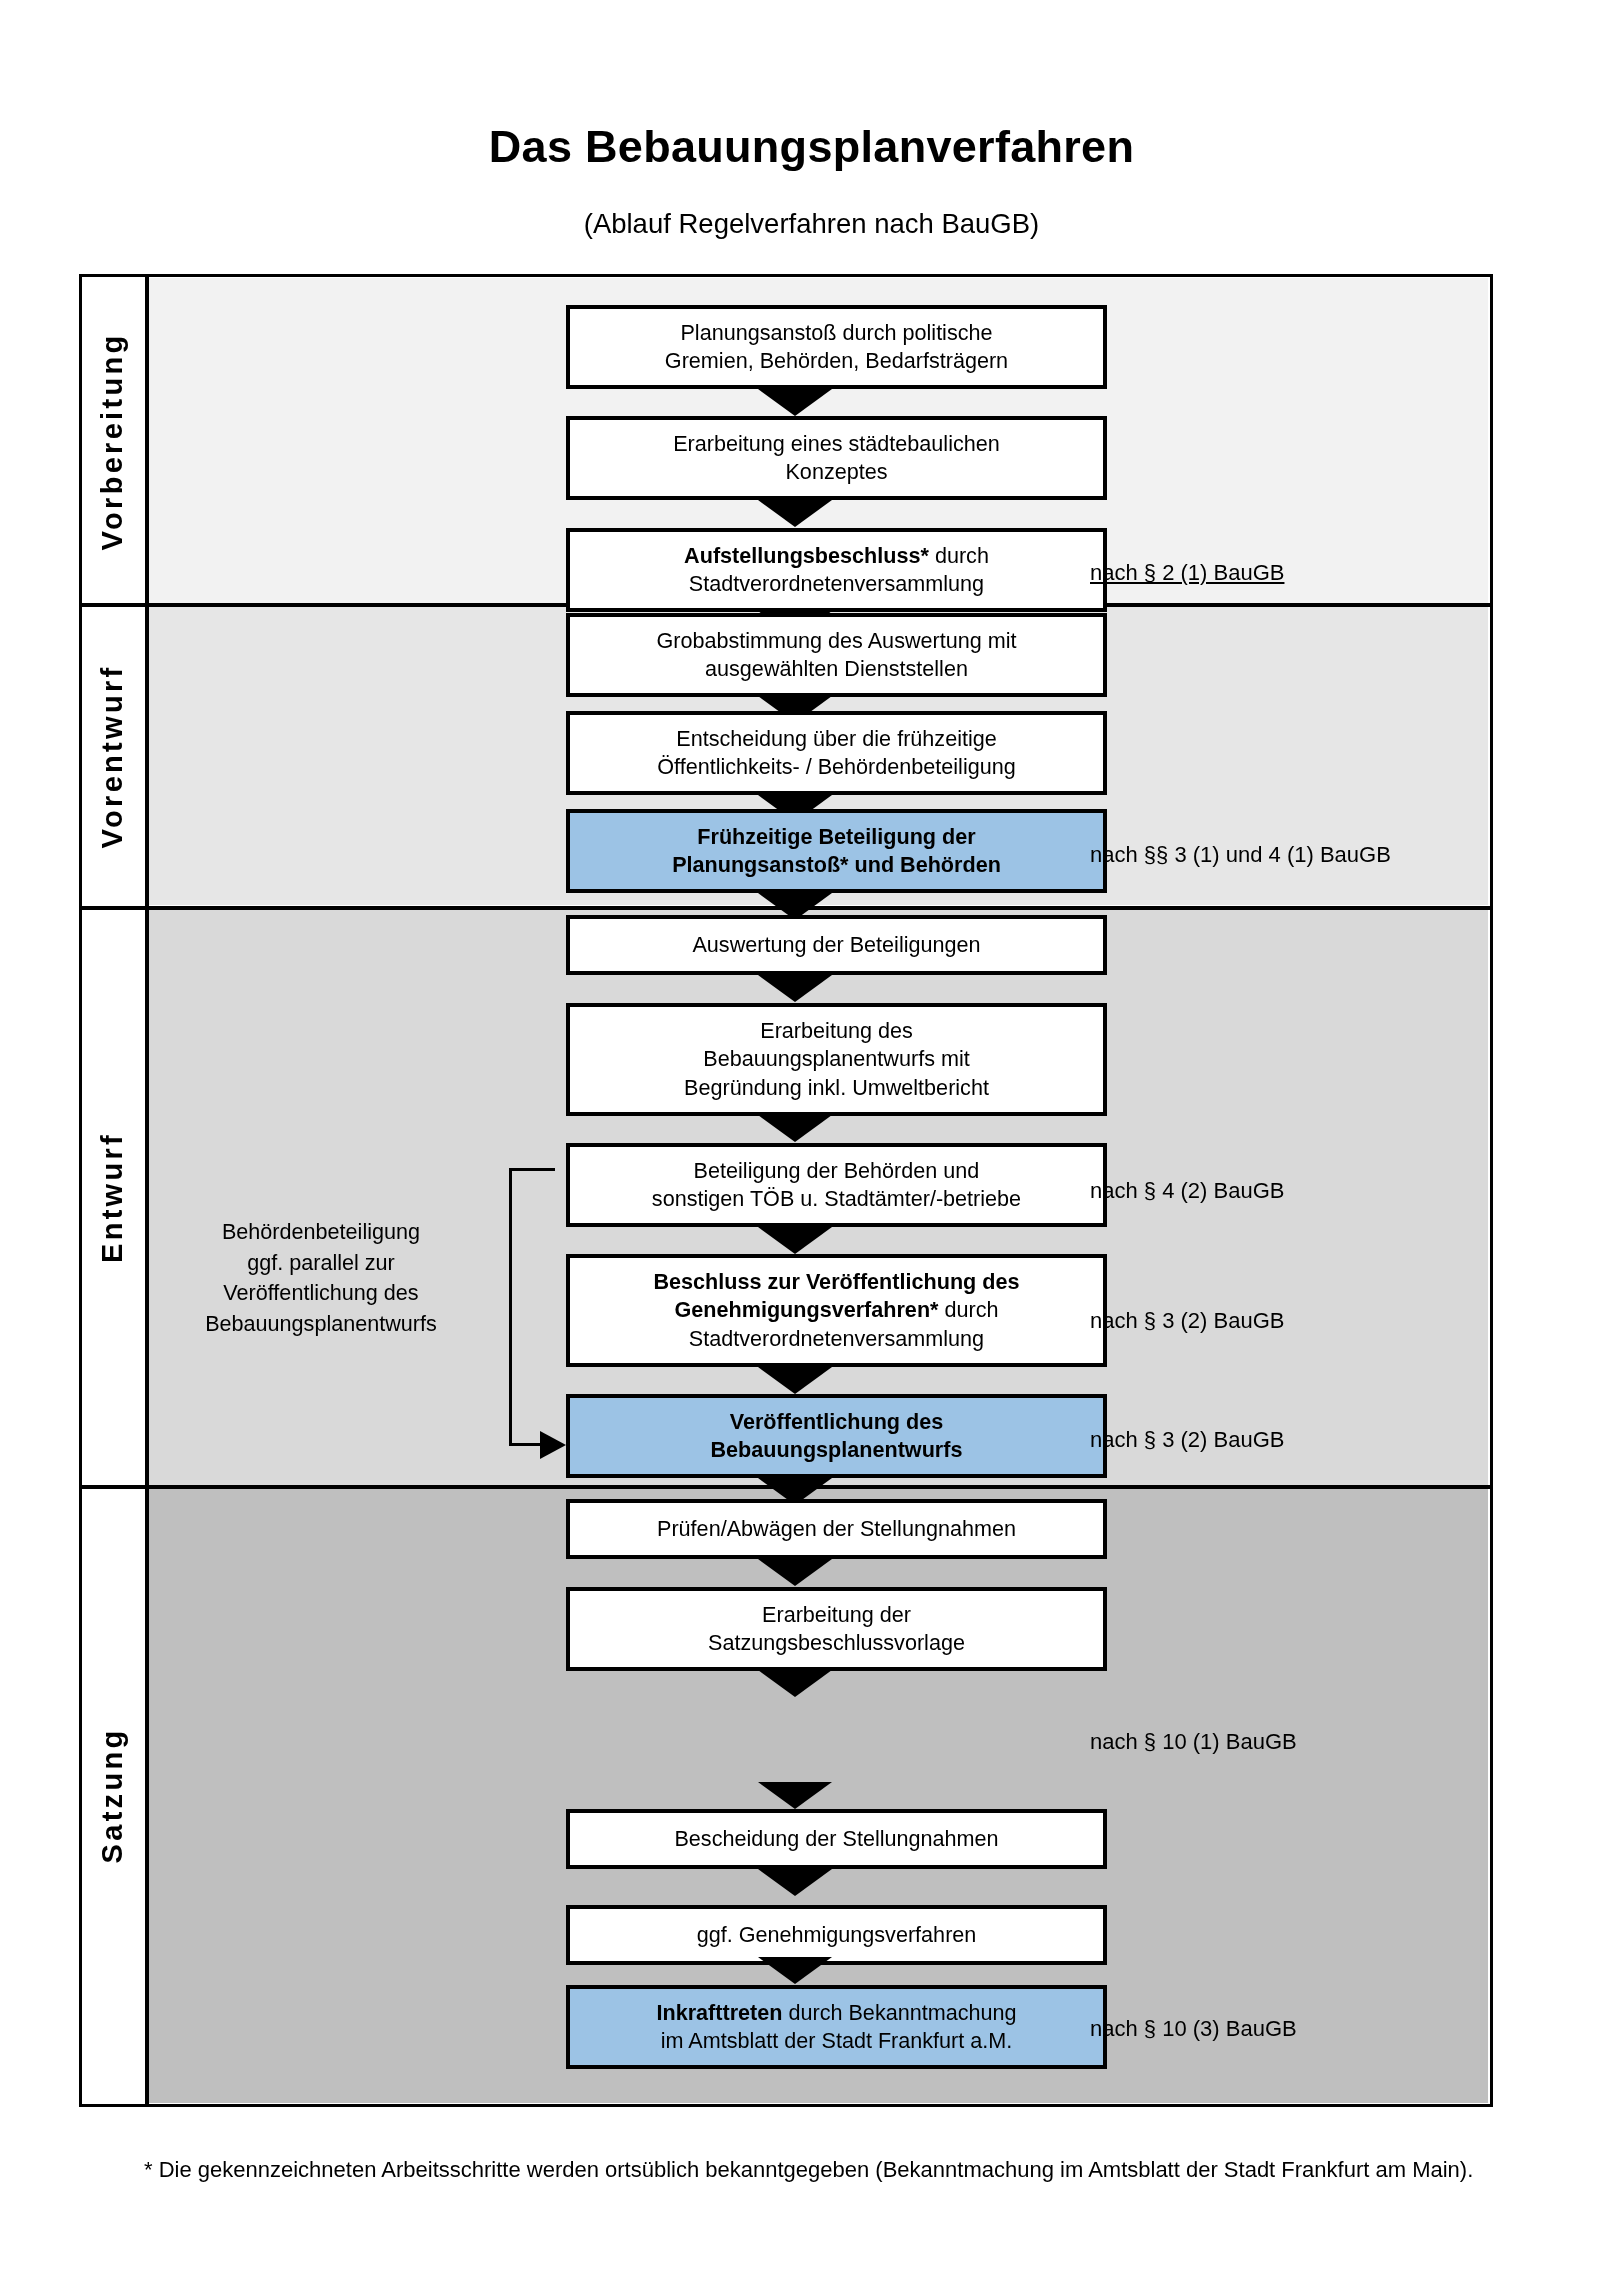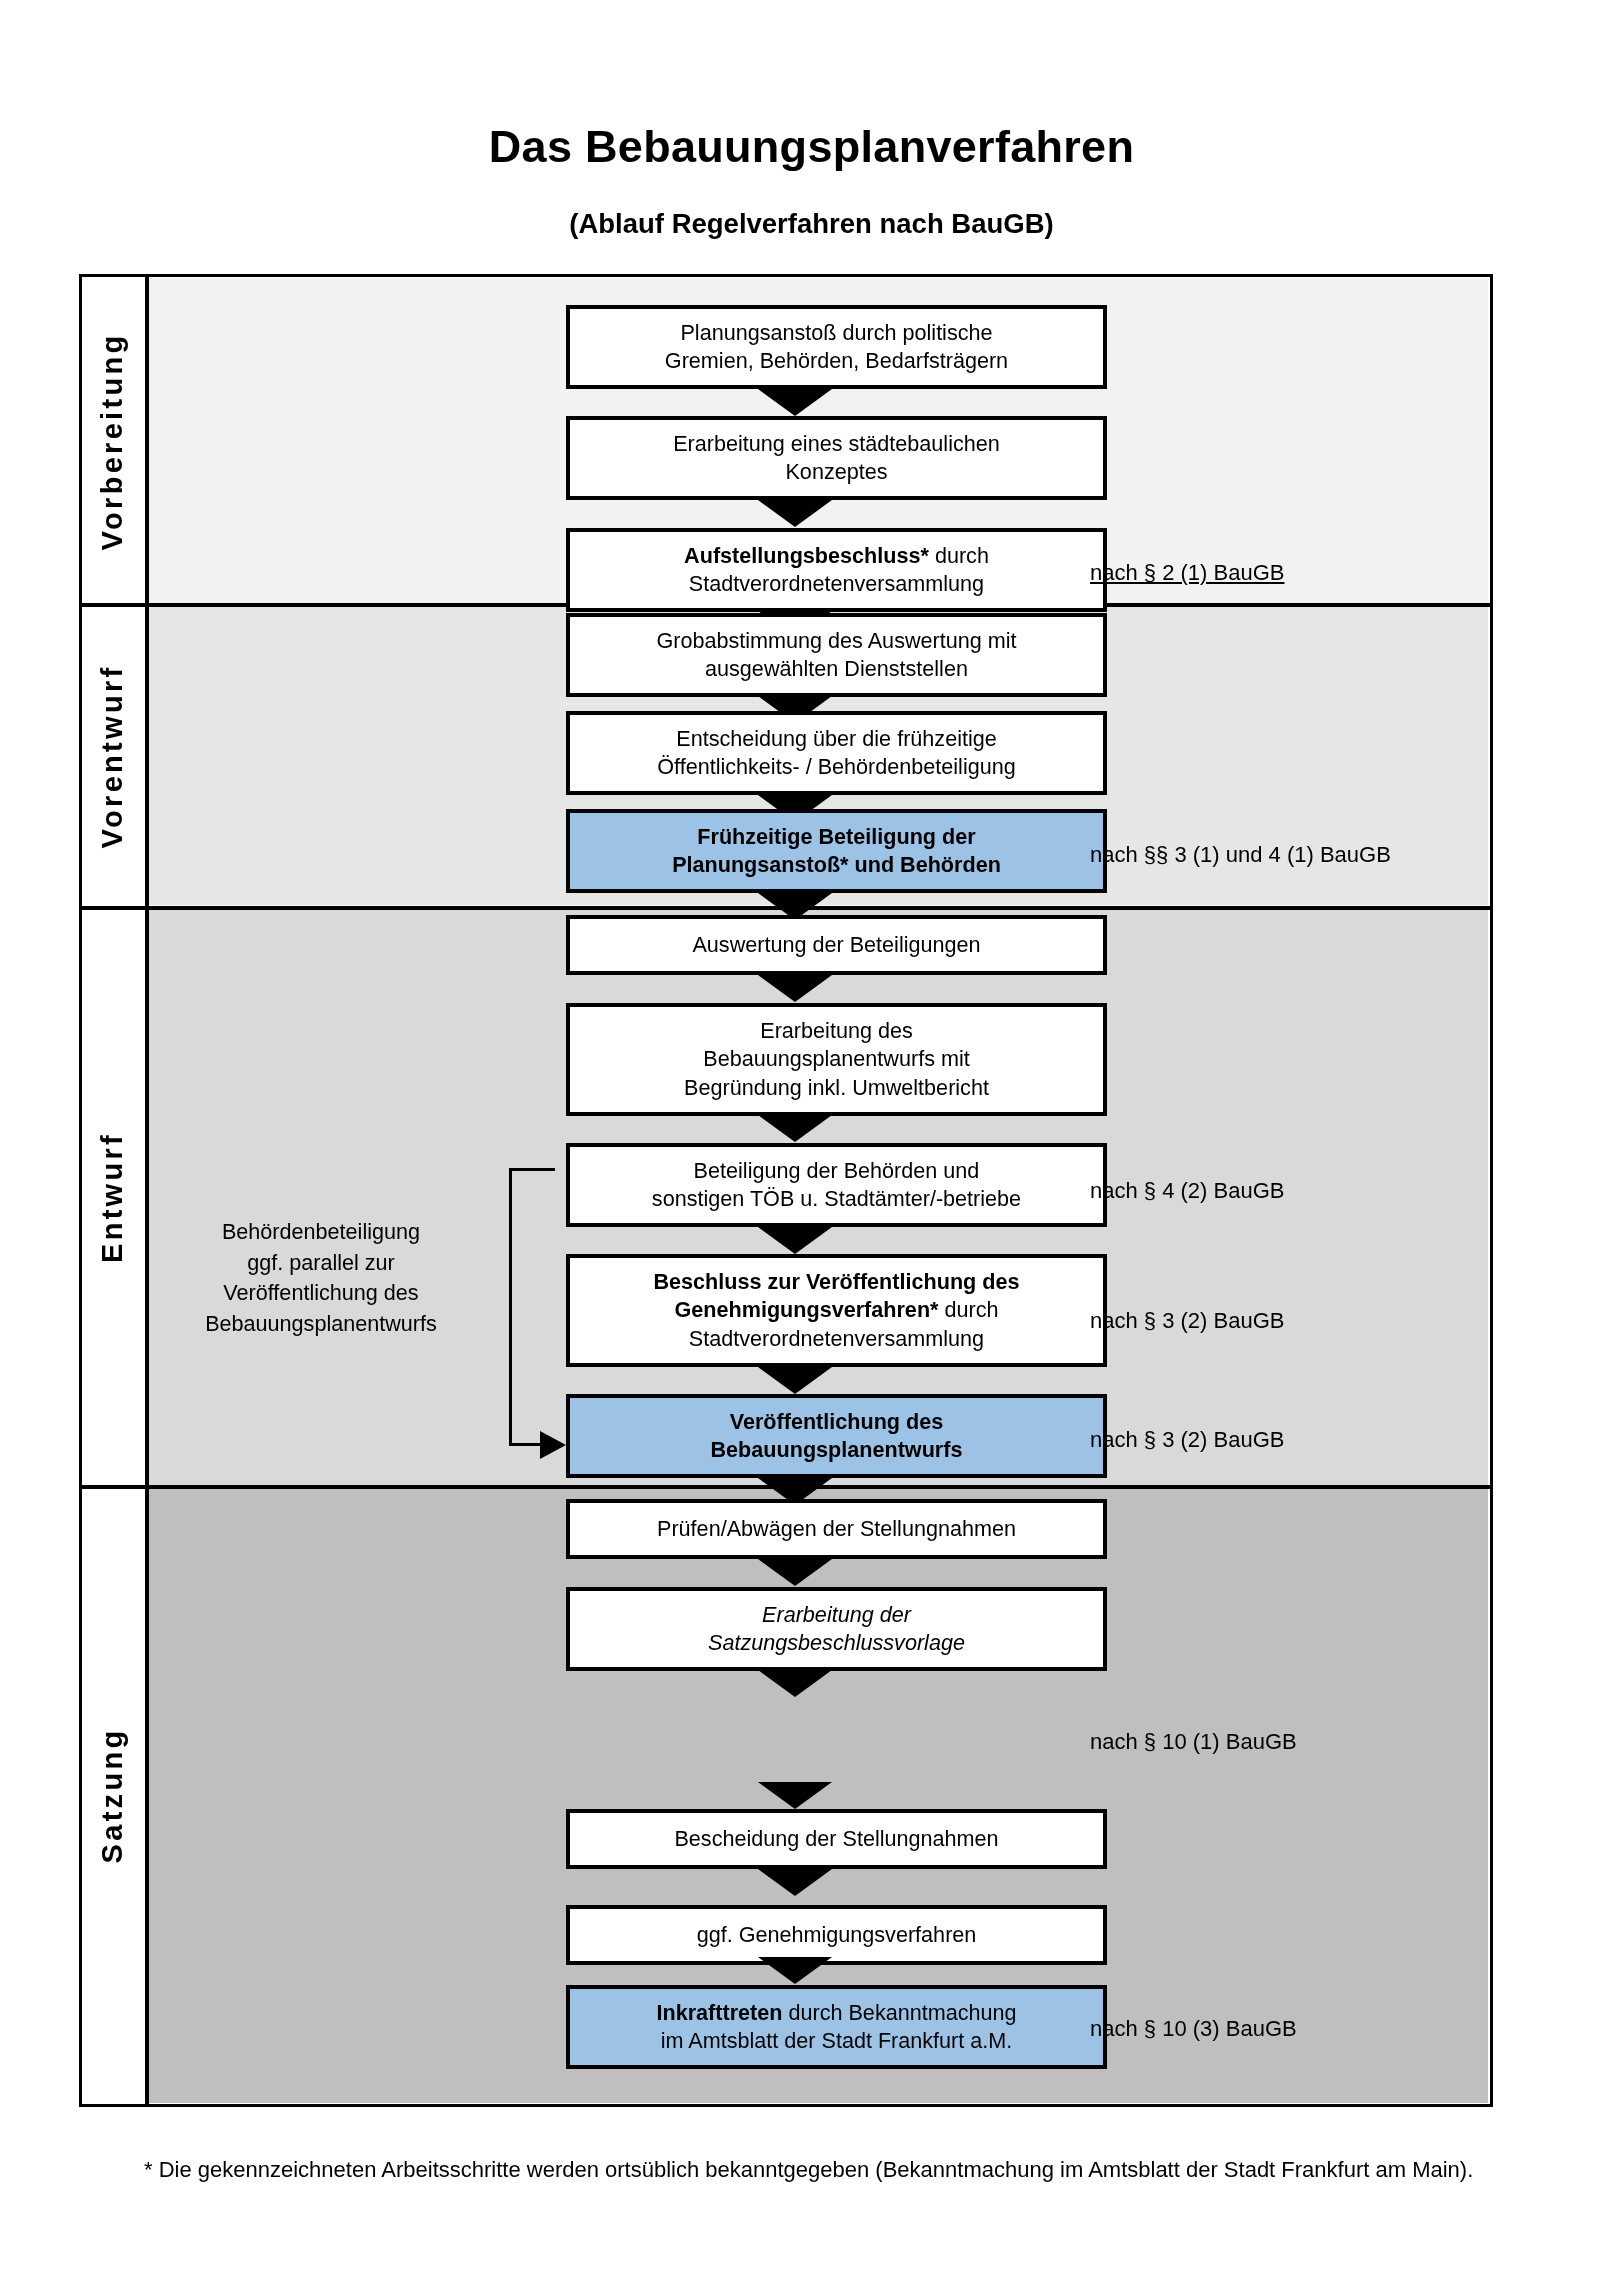--- a/index.html
+++ b/index.html
@@ -14,21 +14,21 @@
   }
   .page{position:absolute;left:0;top:0;width:1623px;height:2295px;}
 
   
   .title{
     position:absolute;left:0;top:121px;width:1623px;
     text-align:center;font-size:45px;font-weight:bold;letter-spacing:0.3px;
   }
   .subtitle{
     position:absolute;left:0;top:208px;width:1623px;
-    text-align:center;font-size:27.5px;font-weight:bold;
+    text-align:center;font-size:27.5px;font-weight:normal;
   }
 
   
   .frame{
     position:absolute;left:79px;top:274px;width:1414px;height:1833px;
     border:3.9px solid #000;box-sizing:border-box;
   }
   
   .label-sep{
     position:absolute;left:145px;top:274px;width:3.9px;height:1833px;background:#000;
@@ -239,21 +239,21 @@
   <div class="loop-bottom" style="left:509px;top:1443px;width:34px;"></div>
   <div class="loop-head" style="left:540px;top:1431px;"></div>
 
   <div class="fbox" style="top:1499px;height:60px;">
     <div>
       <div>Prüfen/Abwägen der Stellungnahmen</div>
     </div>
   </div>
   <div class="arrow" style="left:758px;top:1559px;border-top-width:27.5px;"></div>
 
-  <div class="fbox" style="top:1587px;height:84px;font-style:italic;">
+  <div class="fbox" style="top:1587px;height:84px;">
     <div>
       <div>Erarbeitung der</div>
       <div>Satzungsbeschlussvorlage</div>
     </div>
   </div>
   <div class="arrow" style="left:758px;top:1670px;border-top-width:27.5px;"></div>
 
   <div class="arrow" style="left:758px;top:1782px;border-top-width:27.5px;"></div>
   <div class="ann" style="top:1729px;">nach § 10 (1) BauGB</div>
 

